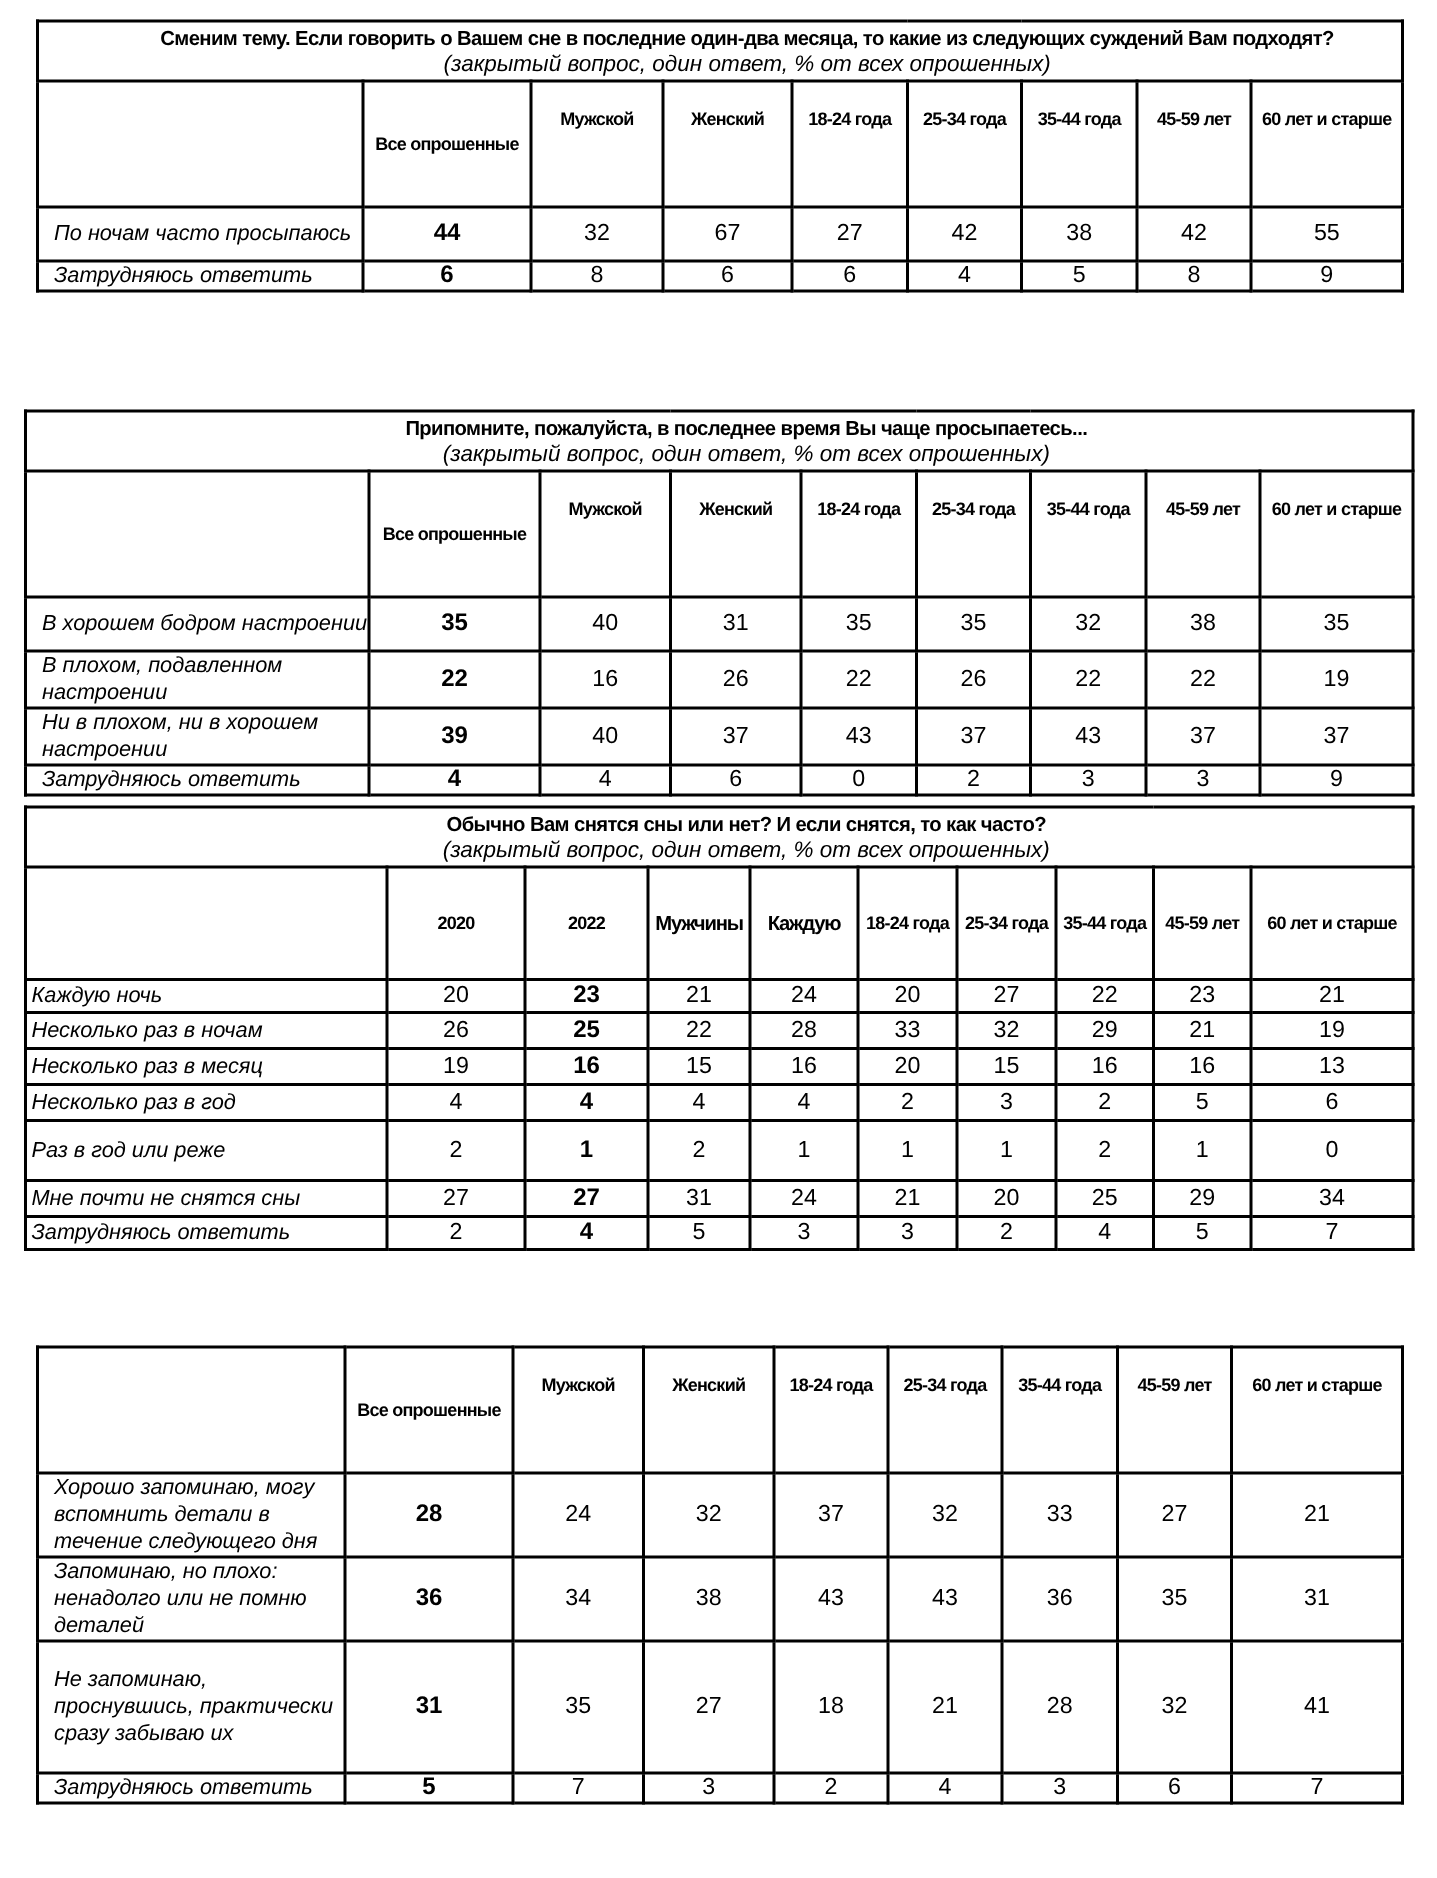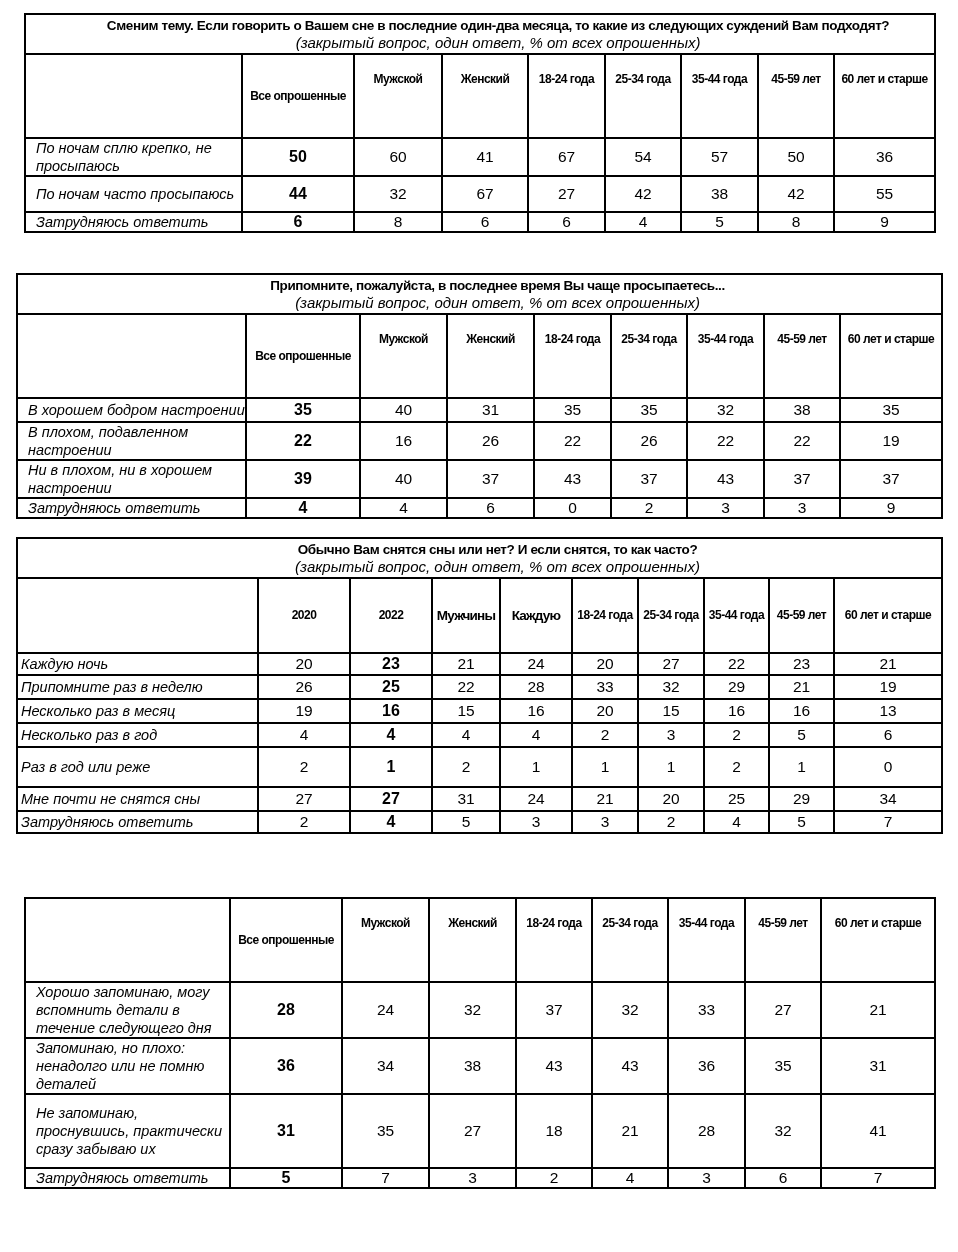--- a/index.html
+++ b/index.html
@@ -43,31 +43,20 @@
     <td class="hd mid">Все опрошенные</td>
     <td class="hd">Мужской</td>
     <td class="hd">Женский</td>
     <td class="hd">18-24 года</td>
     <td class="hd">25-34 года</td>
     <td class="hd">35-44 года</td>
     <td class="hd">45-59 лет</td>
     <td class="hd">60 лет и старше</td>
   </tr>
   <tr style="height:36px">
-    <td class="lbl">По ночам сплю крепко, не просыпаюсь</td>
-    <td class="tot">50</td>
-    <td class="num">60</td>
-    <td class="num">41</td>
-    <td class="num">67</td>
-    <td class="num">54</td>
-    <td class="num">57</td>
-    <td class="num">50</td>
-    <td class="num">36</td>
-  </tr>
-  <tr style="height:36px">
     <td class="lbl">По ночам часто просыпаюсь</td>
     <td class="tot">44</td>
     <td class="num">32</td>
     <td class="num">67</td>
     <td class="num">27</td>
     <td class="num">42</td>
     <td class="num">38</td>
     <td class="num">42</td>
     <td class="num">55</td>
   </tr>
@@ -108,21 +97,21 @@
     <td></td>
     <td class="hd mid">Все опрошенные</td>
     <td class="hd">Мужской</td>
     <td class="hd">Женский</td>
     <td class="hd">18-24 года</td>
     <td class="hd">25-34 года</td>
     <td class="hd">35-44 года</td>
     <td class="hd">45-59 лет</td>
     <td class="hd">60 лет и старше</td>
   </tr>
-  <tr style="height:24px">
+  <tr style="height:36px">
     <td class="lbl">В хорошем бодром настроении</td>
     <td class="tot">35</td>
     <td class="num">40</td>
     <td class="num">31</td>
     <td class="num">35</td>
     <td class="num">35</td>
     <td class="num">32</td>
     <td class="num">38</td>
     <td class="num">35</td>
   </tr>
@@ -200,21 +189,21 @@
     <td class="tot">23</td>
     <td class="num">21</td>
     <td class="num">24</td>
     <td class="num">20</td>
     <td class="num">27</td>
     <td class="num">22</td>
     <td class="num">23</td>
     <td class="num">21</td>
   </tr>
   <tr style="height:24px">
-    <td class="lbl">Припомните раз в неделю</td>
+    <td class="lbl">Несколько раз в ночам</td>
     <td class="num">26</td>
     <td class="tot">25</td>
     <td class="num">22</td>
     <td class="num">28</td>
     <td class="num">33</td>
     <td class="num">32</td>
     <td class="num">29</td>
     <td class="num">21</td>
     <td class="num">19</td>
   </tr>
@@ -320,21 +309,21 @@
     <td class="lbl">Запоминаю, но плохо: ненадолго или не помню деталей</td>
     <td class="tot">36</td>
     <td class="num">34</td>
     <td class="num">38</td>
     <td class="num">43</td>
     <td class="num">43</td>
     <td class="num">36</td>
     <td class="num">35</td>
     <td class="num">31</td>
   </tr>
-  <tr style="height:74px">
+  <tr style="height:88px">
     <td class="lbl">Не запоминаю, проснувшись, практически сразу забываю их</td>
     <td class="tot">31</td>
     <td class="num">35</td>
     <td class="num">27</td>
     <td class="num">18</td>
     <td class="num">21</td>
     <td class="num">28</td>
     <td class="num">32</td>
     <td class="num">41</td>
   </tr>

